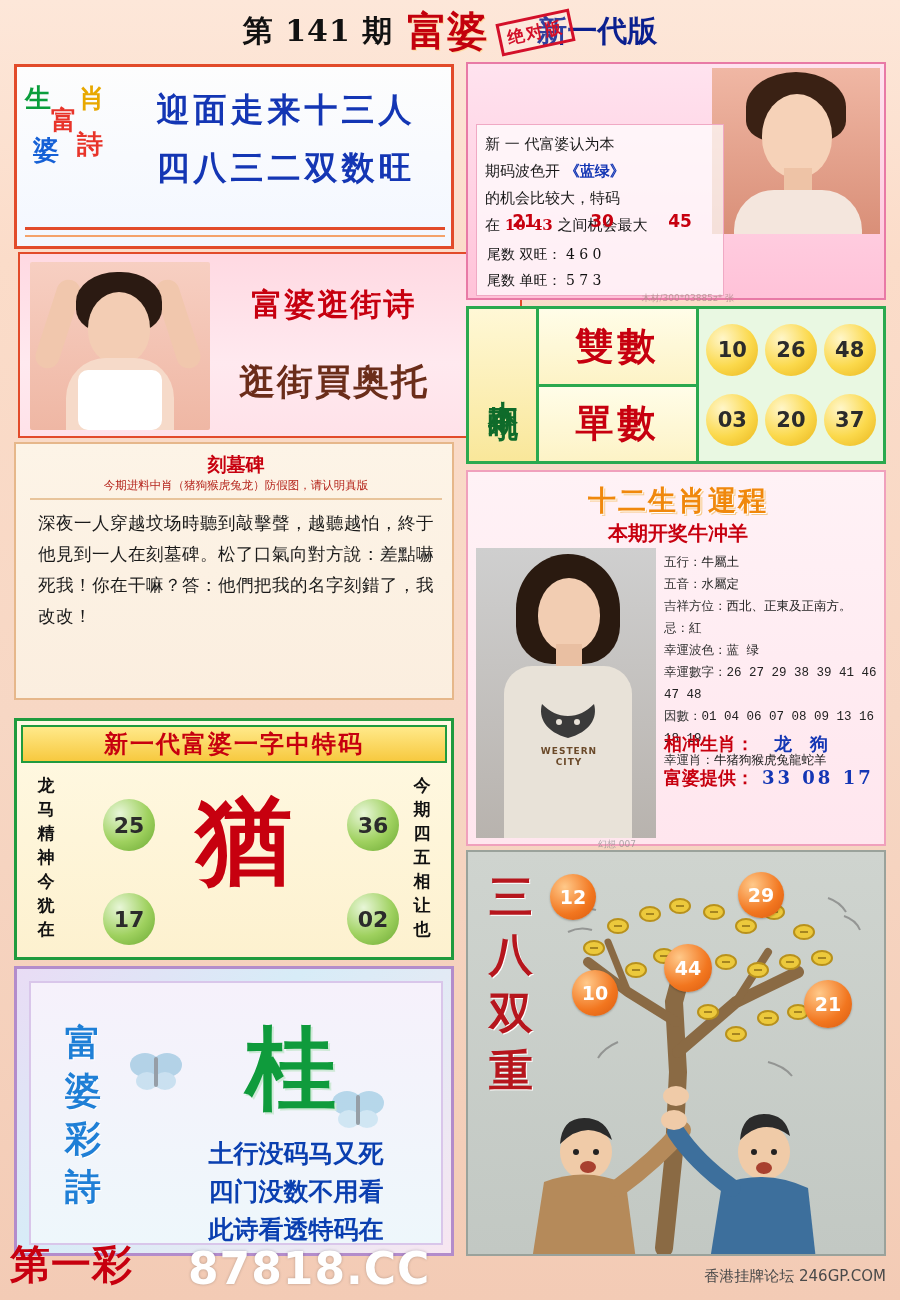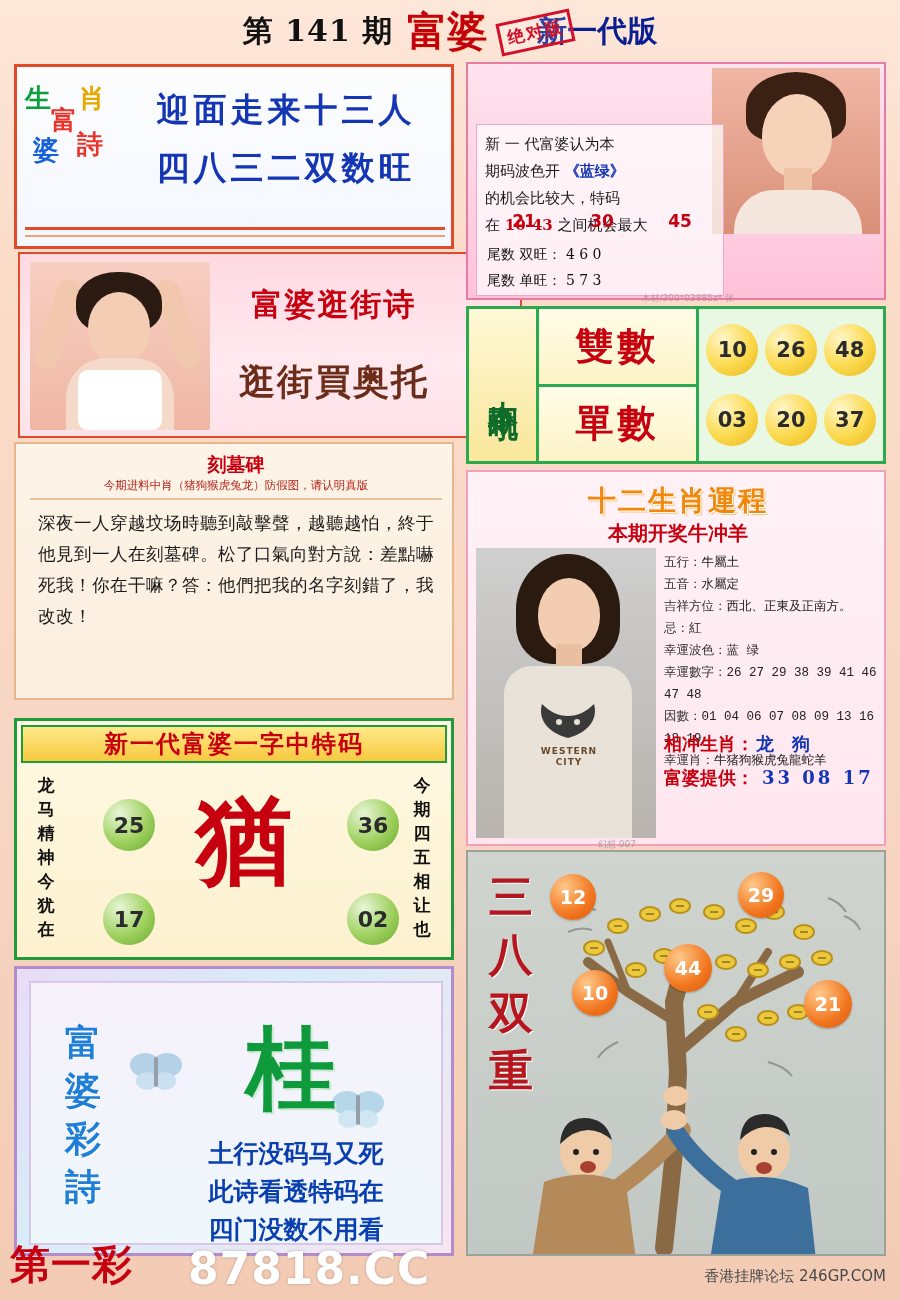--- a/index.html
+++ b/index.html
@@ -290,21 +290,21 @@
   }
   .sx-info {
     position:absolute; left:196px; top:80px; width:218px;
     font-family:Liberation Mono, monospace; font-size:12.5px; color:#222; line-height:22px;
   }
   .sx-info .lbl { color:#333; }
   .sx-clash {
     position:absolute; left:196px; top:260px; width:218px;
     font-family:"DejaVu Serif", serif; font-size:18px; font-weight:bold; color:#c7000f;
   }
-  .sx-clash .b { color:#1436b4; margin-left:2px; }
+  .sx-clash .b { color:#1436b4; margin-left:20px; }
   .sx-offer {
     position:absolute; left:196px; top:294px; width:218px;
     font-family:"DejaVu Serif", serif; font-size:18px; font-weight:bold; color:#c7000f;
   }
   .sx-offer .n { color:#1436b4; margin-left:8px; letter-spacing:3px; }
 
   .p-tree {
     left:466px; top:850px; width:420px; height:406px;
     background:linear-gradient(180deg,#cfd4cf,#c2c8c3);
     border:2px solid #9aa29b; overflow:hidden;
@@ -427,22 +427,22 @@
         <ellipse cx="16" cy="16" rx="15" ry="12" fill="#86c0dd"></ellipse>
         <ellipse cx="38" cy="16" rx="15" ry="12" fill="#86c0dd"></ellipse>
         <ellipse cx="18" cy="32" rx="11" ry="9" fill="#b6dbee"></ellipse>
         <ellipse cx="36" cy="32" rx="11" ry="9" fill="#b6dbee"></ellipse>
         <rect x="25" y="8" width="4" height="30" rx="2" fill="#4b5a63"></rect>
       </svg>
       <div class="cs-vert">富婆彩詩</div>
       <div class="cs-big">桂</div>
       <div class="cs-lines">
         <div>土行没码马又死</div>
+        <div>四门没数不用看</div>
         <div>此诗看透特码在</div>
-        <div>四门没数不用看</div>
       </div>
     </div>
   </div>
 
   <div class="panel p-bose">
     <div class="bs-photo">
       <div class="hair"></div>
         <div class="face"></div>
       <div class="neck"></div>
         <div class="shoulder"></div>

